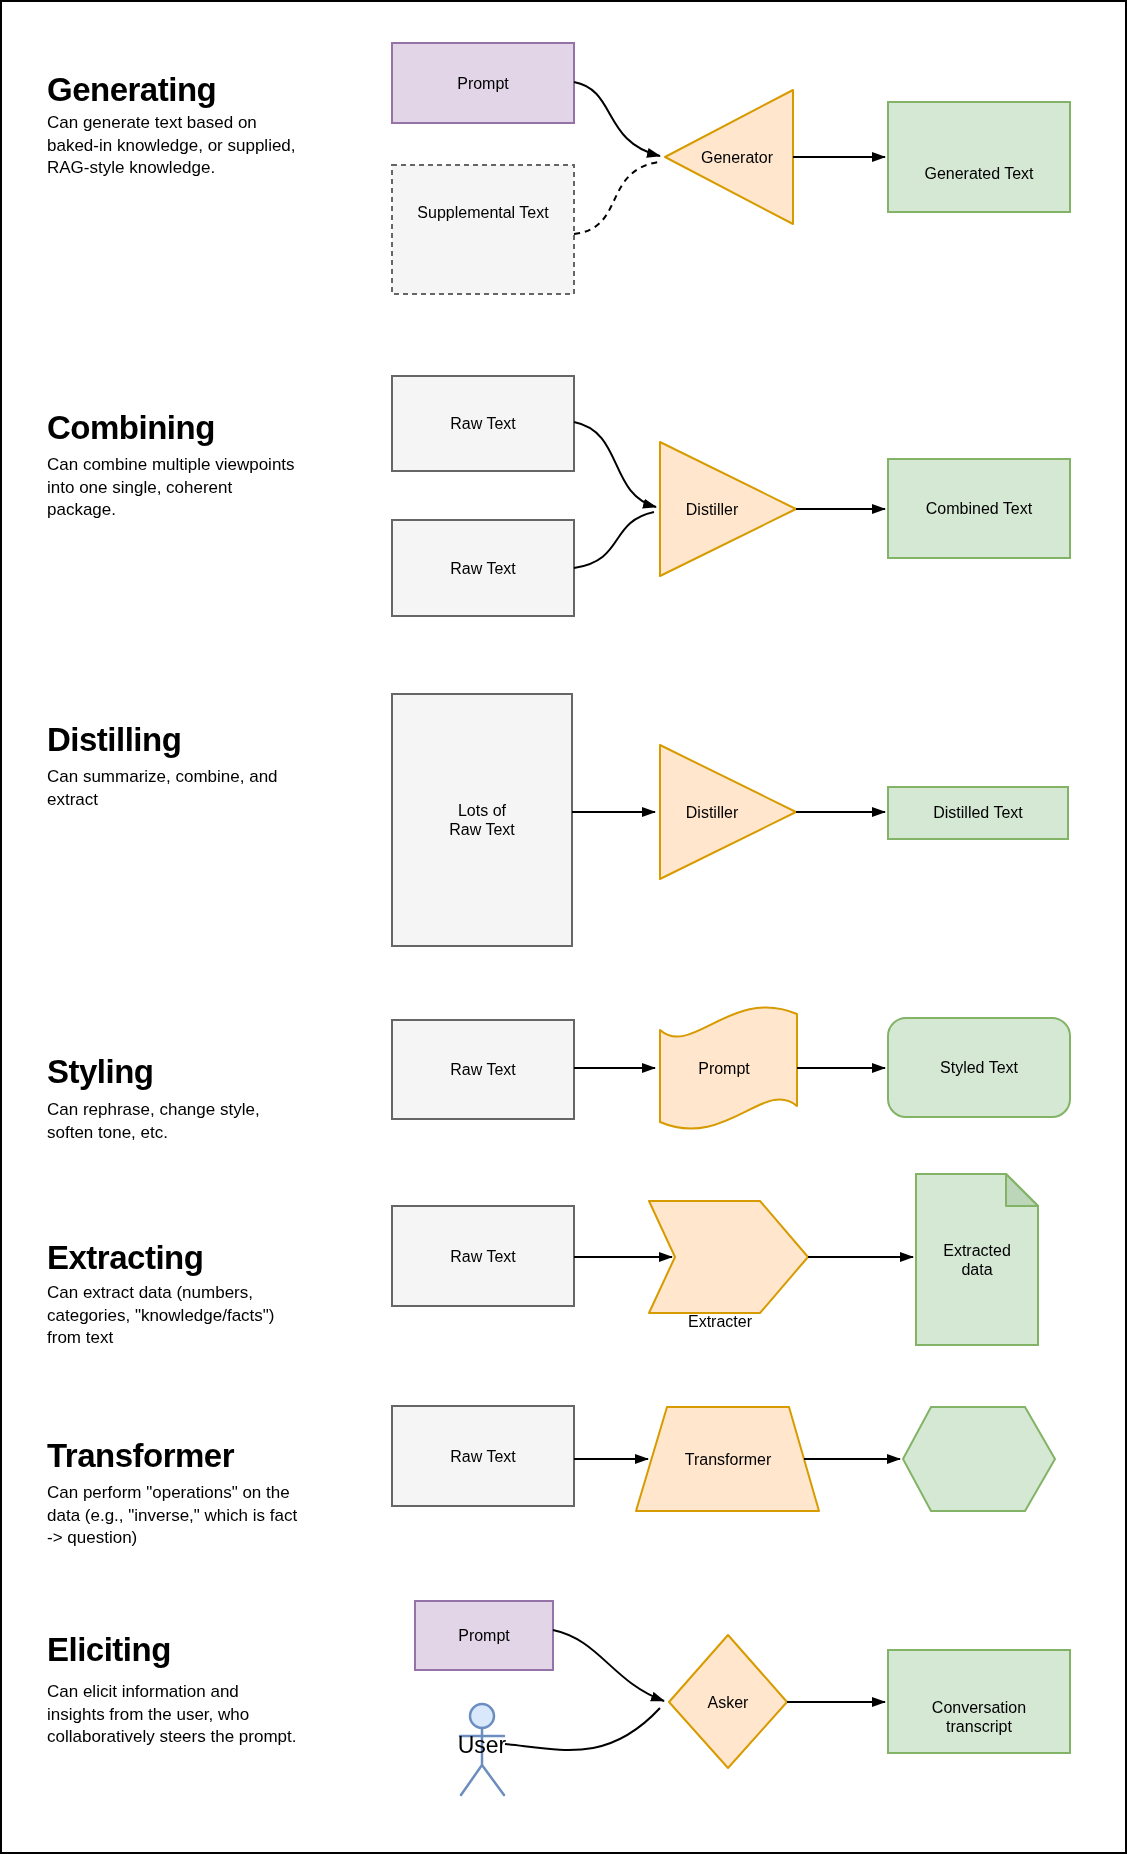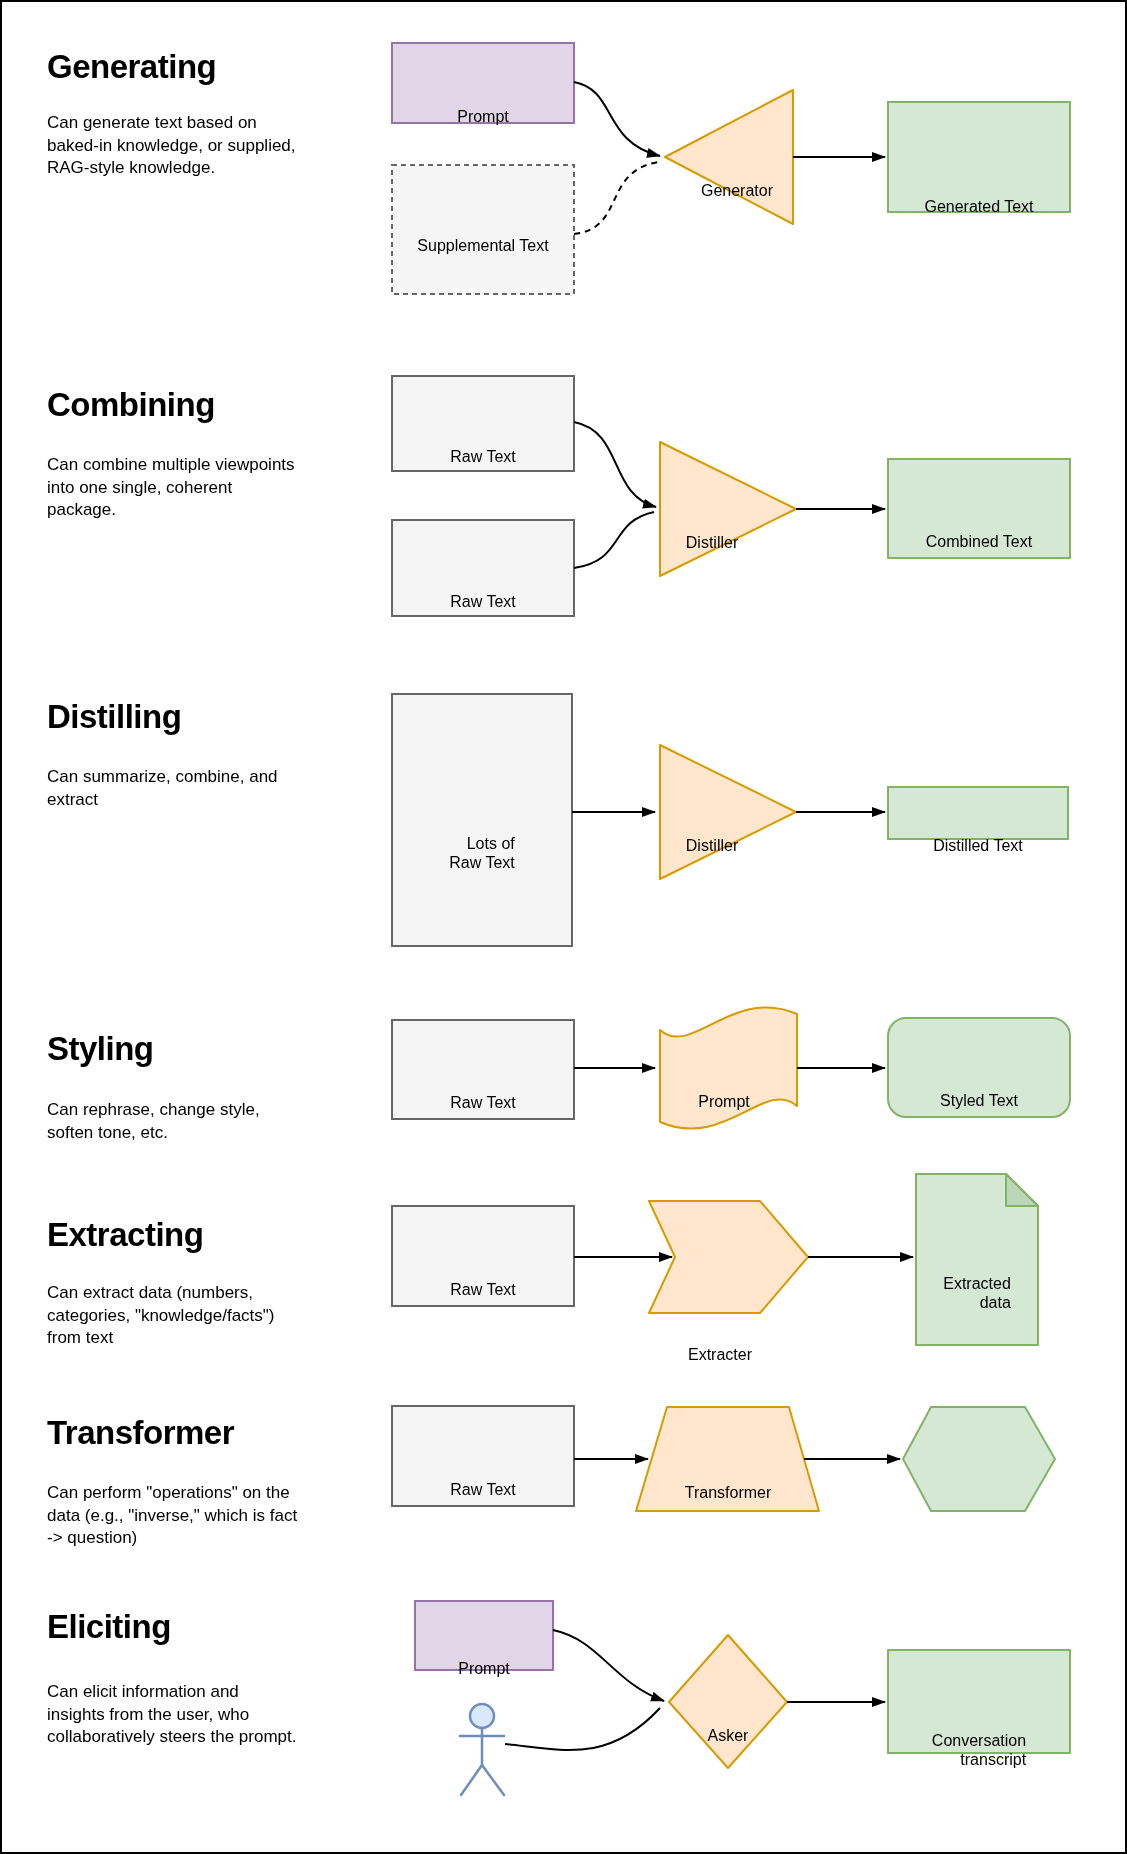--- a/index.html
+++ b/index.html
@@ -4,29 +4,29 @@
 <style>
   html,body{margin:0;padding:0;background:#fff;}
   .canvas{
     position:relative;width:1127px;height:1854px;box-sizing:border-box;
     background:#ffffff;border:2px solid #000;overflow:hidden;
     font-family:"Liberation Sans", sans-serif;color:#000;
   }
   .shapes{position:absolute;left:0;top:0;}
   .stitle{
     position:absolute;left:45px;font-size:33px;font-weight:bold;
-    line-height:40px;letter-spacing:-0.5px;white-space:nowrap;
+    line-height:40px;letter-spacing:-0.5px;white-space:nowrap;margin-top:23px;
   }
   .sdesc{
     position:absolute;left:45px;width:300px;font-size:17px;line-height:22.5px;
     white-space:pre-line;
   }
   .nlabel{
     position:absolute;display:flex;align-items:center;justify-content:center;
-    text-align:right;font-size:16px;line-height:19px;white-space:pre-line;margin-top:33px;
+    text-align:center;font-size:16px;line-height:19px;white-space:pre-line;
   }
   
   .purple{fill:#E1D5E7;stroke:#9673A6;stroke-width:2;}
   .orange{fill:#FFE6CC;stroke:#D79B00;stroke-width:2;stroke-linejoin:round;}
   .green{fill:#D5E8D4;stroke:#82B366;stroke-width:2;}
   .green-fold{fill:#bcd6ba;stroke:#82B366;stroke-width:2;stroke-linejoin:round;}
   .gray{fill:#F5F5F5;stroke:#666666;stroke-width:2;}
   .gray-dashed{fill:#F5F5F5;stroke:#666666;stroke-width:2;stroke-dasharray:5 4;}
   .edge{fill:none;stroke:#000;stroke-width:2;}
   .edge-dashed{fill:none;stroke:#000;stroke-width:2;stroke-dasharray:6 5;}
@@ -143,18 +143,18 @@
 data (e.g., "inverse," which is fact
 -&gt; question)</div>
   <div class="nlabel" style="left:390px;top:1404px;width:182px;height:100px">Raw Text</div>
   <div class="nlabel" style="left:666px;top:1437px;width:120px;height:40px">Transformer</div>
 
   <div class="stitle" style="top:1605px">Eliciting</div>
   <div class="sdesc" style="top:1679px">Can elicit information and
 insights from the user, who
 collaboratively steers the prompt.</div>
   <div class="nlabel" style="left:413px;top:1599px;width:138px;height:69px">Prompt</div>
-  <div class="nlabel" style="left:440px;top:1813px;width:80px;height:24px;font-size:17px">User</div>
+  <div class="nlabel" style="left:440px;top:1731px;width:80px;height:24px;font-size:23px">User</div>
   <div class="nlabel" style="left:676px;top:1680px;width:100px;height:40px">Asker</div>
   <div class="nlabel" style="left:886px;top:1648px;width:182px;height:133px">Conversation
 transcript</div>
 
 </div>
 
 </body></html>

